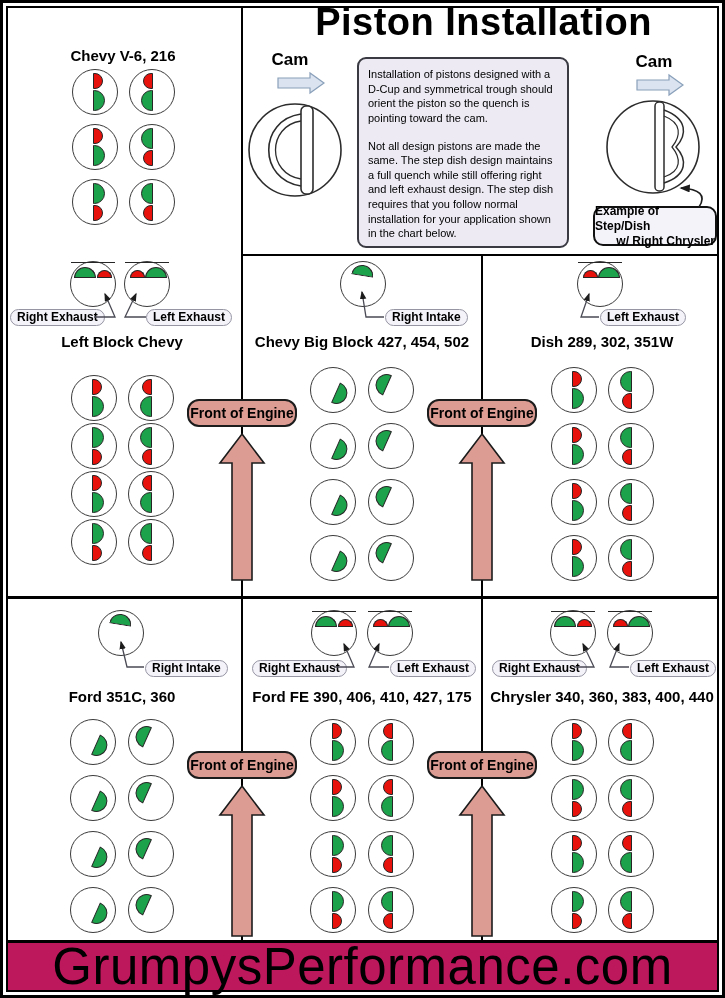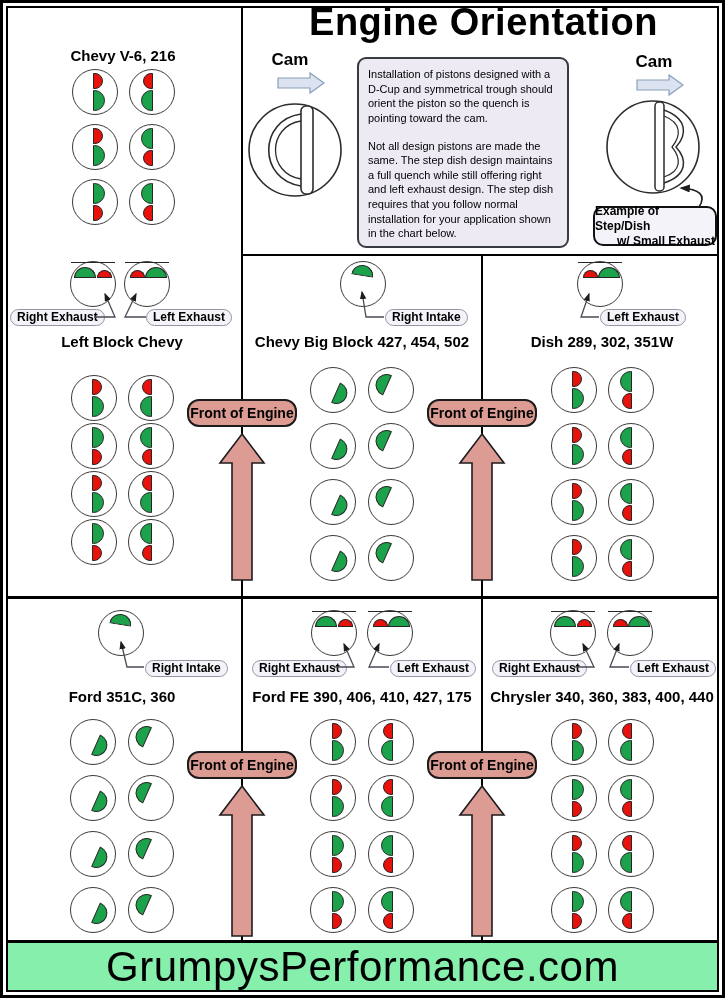--- a/index.html
+++ b/index.html
@@ -56,47 +56,47 @@
   .disc.red   { width:15px; height:8px;  top:8px; }
   .wedge-top { width:22px; height:11px; border-radius:999px 999px 0 0; background:var(--green);
     left:11px; top:3px; transform:rotate(9deg); }
 
   .foe-box { position:absolute; width:110px; height:28px; background:var(--pink); border:2px solid #1c1c1c;
     border-radius:12px; display:flex; align-items:center; justify-content:center; font-size:14px;
     font-weight:700; z-index:4; }
 
   .overlay { position:absolute; inset:0; z-index:5; pointer-events:none; }
 
-  .banner { position:absolute; left:8px; right:8px; top:940px; bottom:8px; background:#86efac;
+  .banner { position:absolute; left:8px; right:8px; top:940px; bottom:8px; background:#be185d;
     border-top:3px solid #000; display:flex; align-items:center; justify-content:center;
-    font-size:42px; font-weight:400; letter-spacing:0.5px; z-index:2; }
+    font-size:51px; font-weight:400; letter-spacing:0.5px; z-index:2; }
 </style>
 </head>
 <body>
 
 <div class="page" style="--green: #1ca24a; --red: #e8120c; --pink: #dd9c93; --note-bg: #edeaf4; --pill-bg: #f5f3fa; --cam-fill: #dae3ef; --cam-stroke: #8aa0ba;">
 
   <div class="divider" id="v1"></div>
   <div class="divider" id="v2"></div>
   <div class="divider" id="h1"></div>
   <div class="divider" id="h2"></div>
 
-  <div class="main-title">Engine Orientation</div>
+  <div class="main-title">Piston Installation</div>
 
   <div class="cam-label" style="left:258px;top:50px;">Cam</div>
   <div class="cam-label" style="left:622px;top:52px;">Cam</div>
 
   <div class="note">
     <p>Installation of pistons designed with a D-Cup and symmetrical trough should orient the piston so the quench is pointing toward the cam.</p>
     <p>Not all design pistons are made the same. The step dish design maintains a full quench while still offering right and left exhaust design. The step dish requires that you follow normal installation for your application shown in the chart below.</p>
   </div>
 
   <div class="callout">
     <span>Example of Step/Dish</span>
-    <span>w/ Small Exhaust</span>
+    <span>w/ Right Chrysler</span>
   </div>
 
   <div class="section" style="left:50px;top:46px;width:146px;">
     <div class="sec-title">Chevy V-6, 216</div>
     <div class="grid" style="gap:9px 11px;margin-top:3px;">
         <div class="piston">
           <div class="half red pos-top side-right"></div>
           <div class="half green pos-bottom side-right"></div>
         </div>
         <div class="piston">

